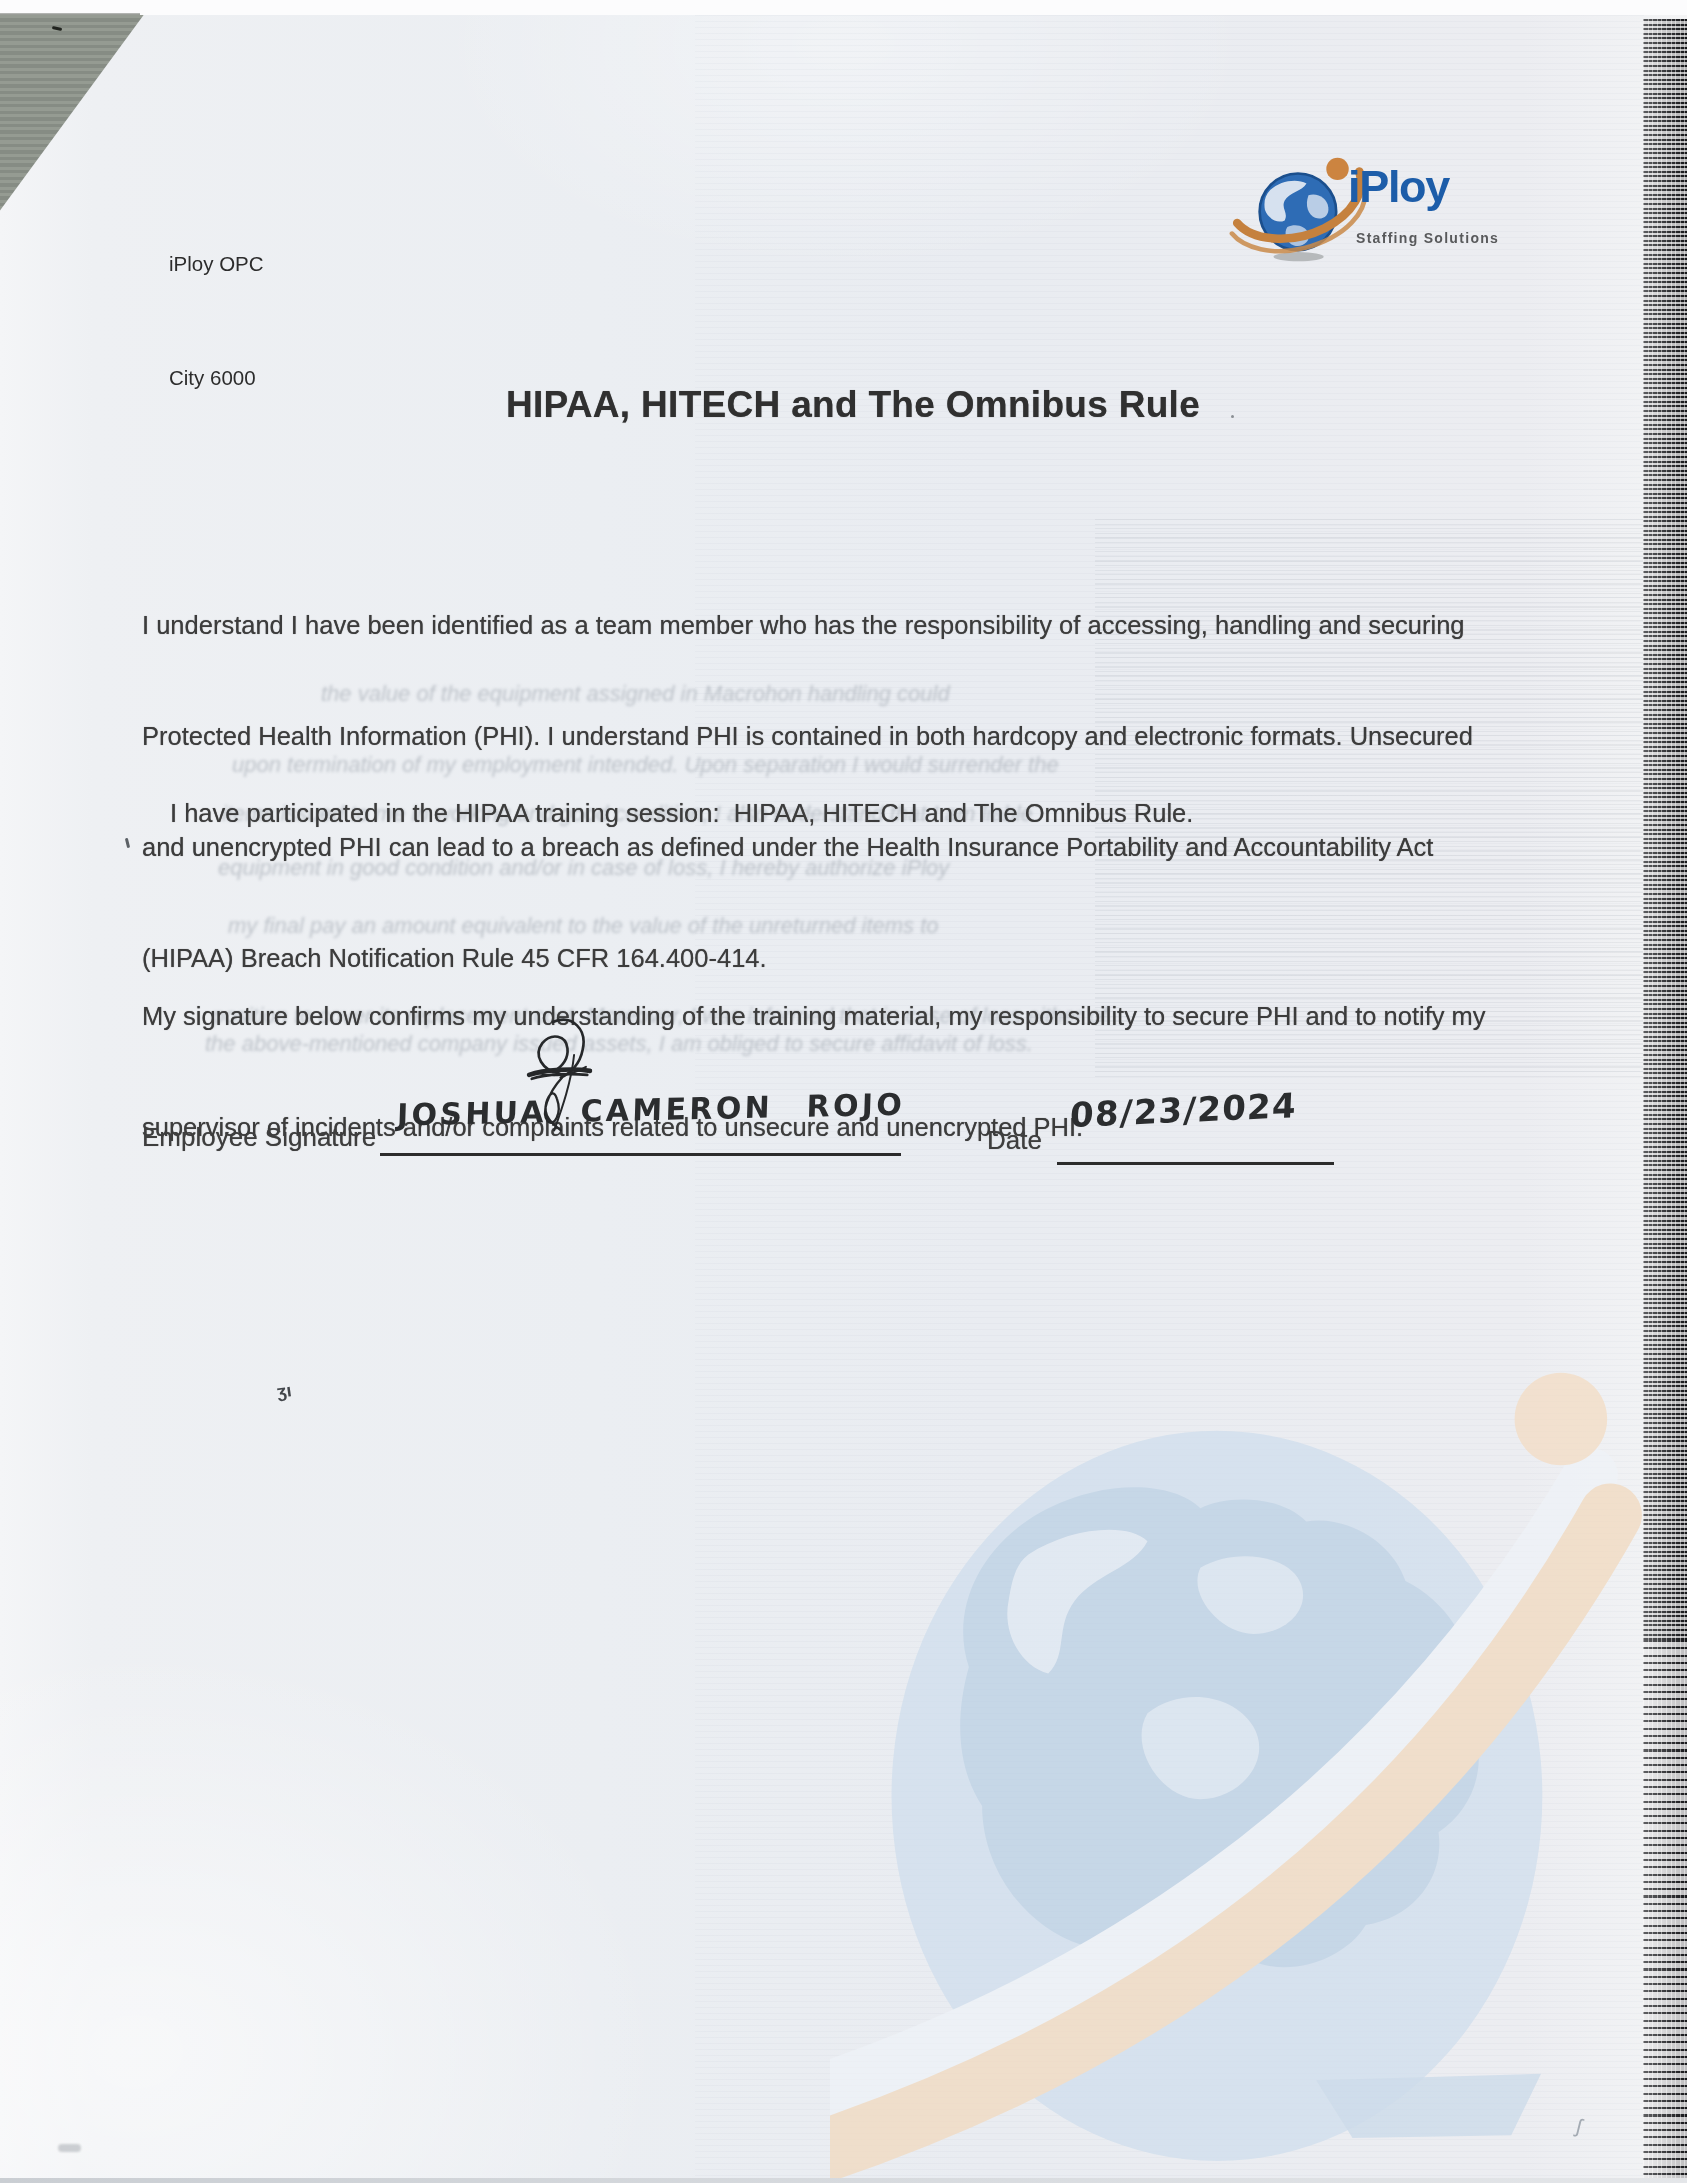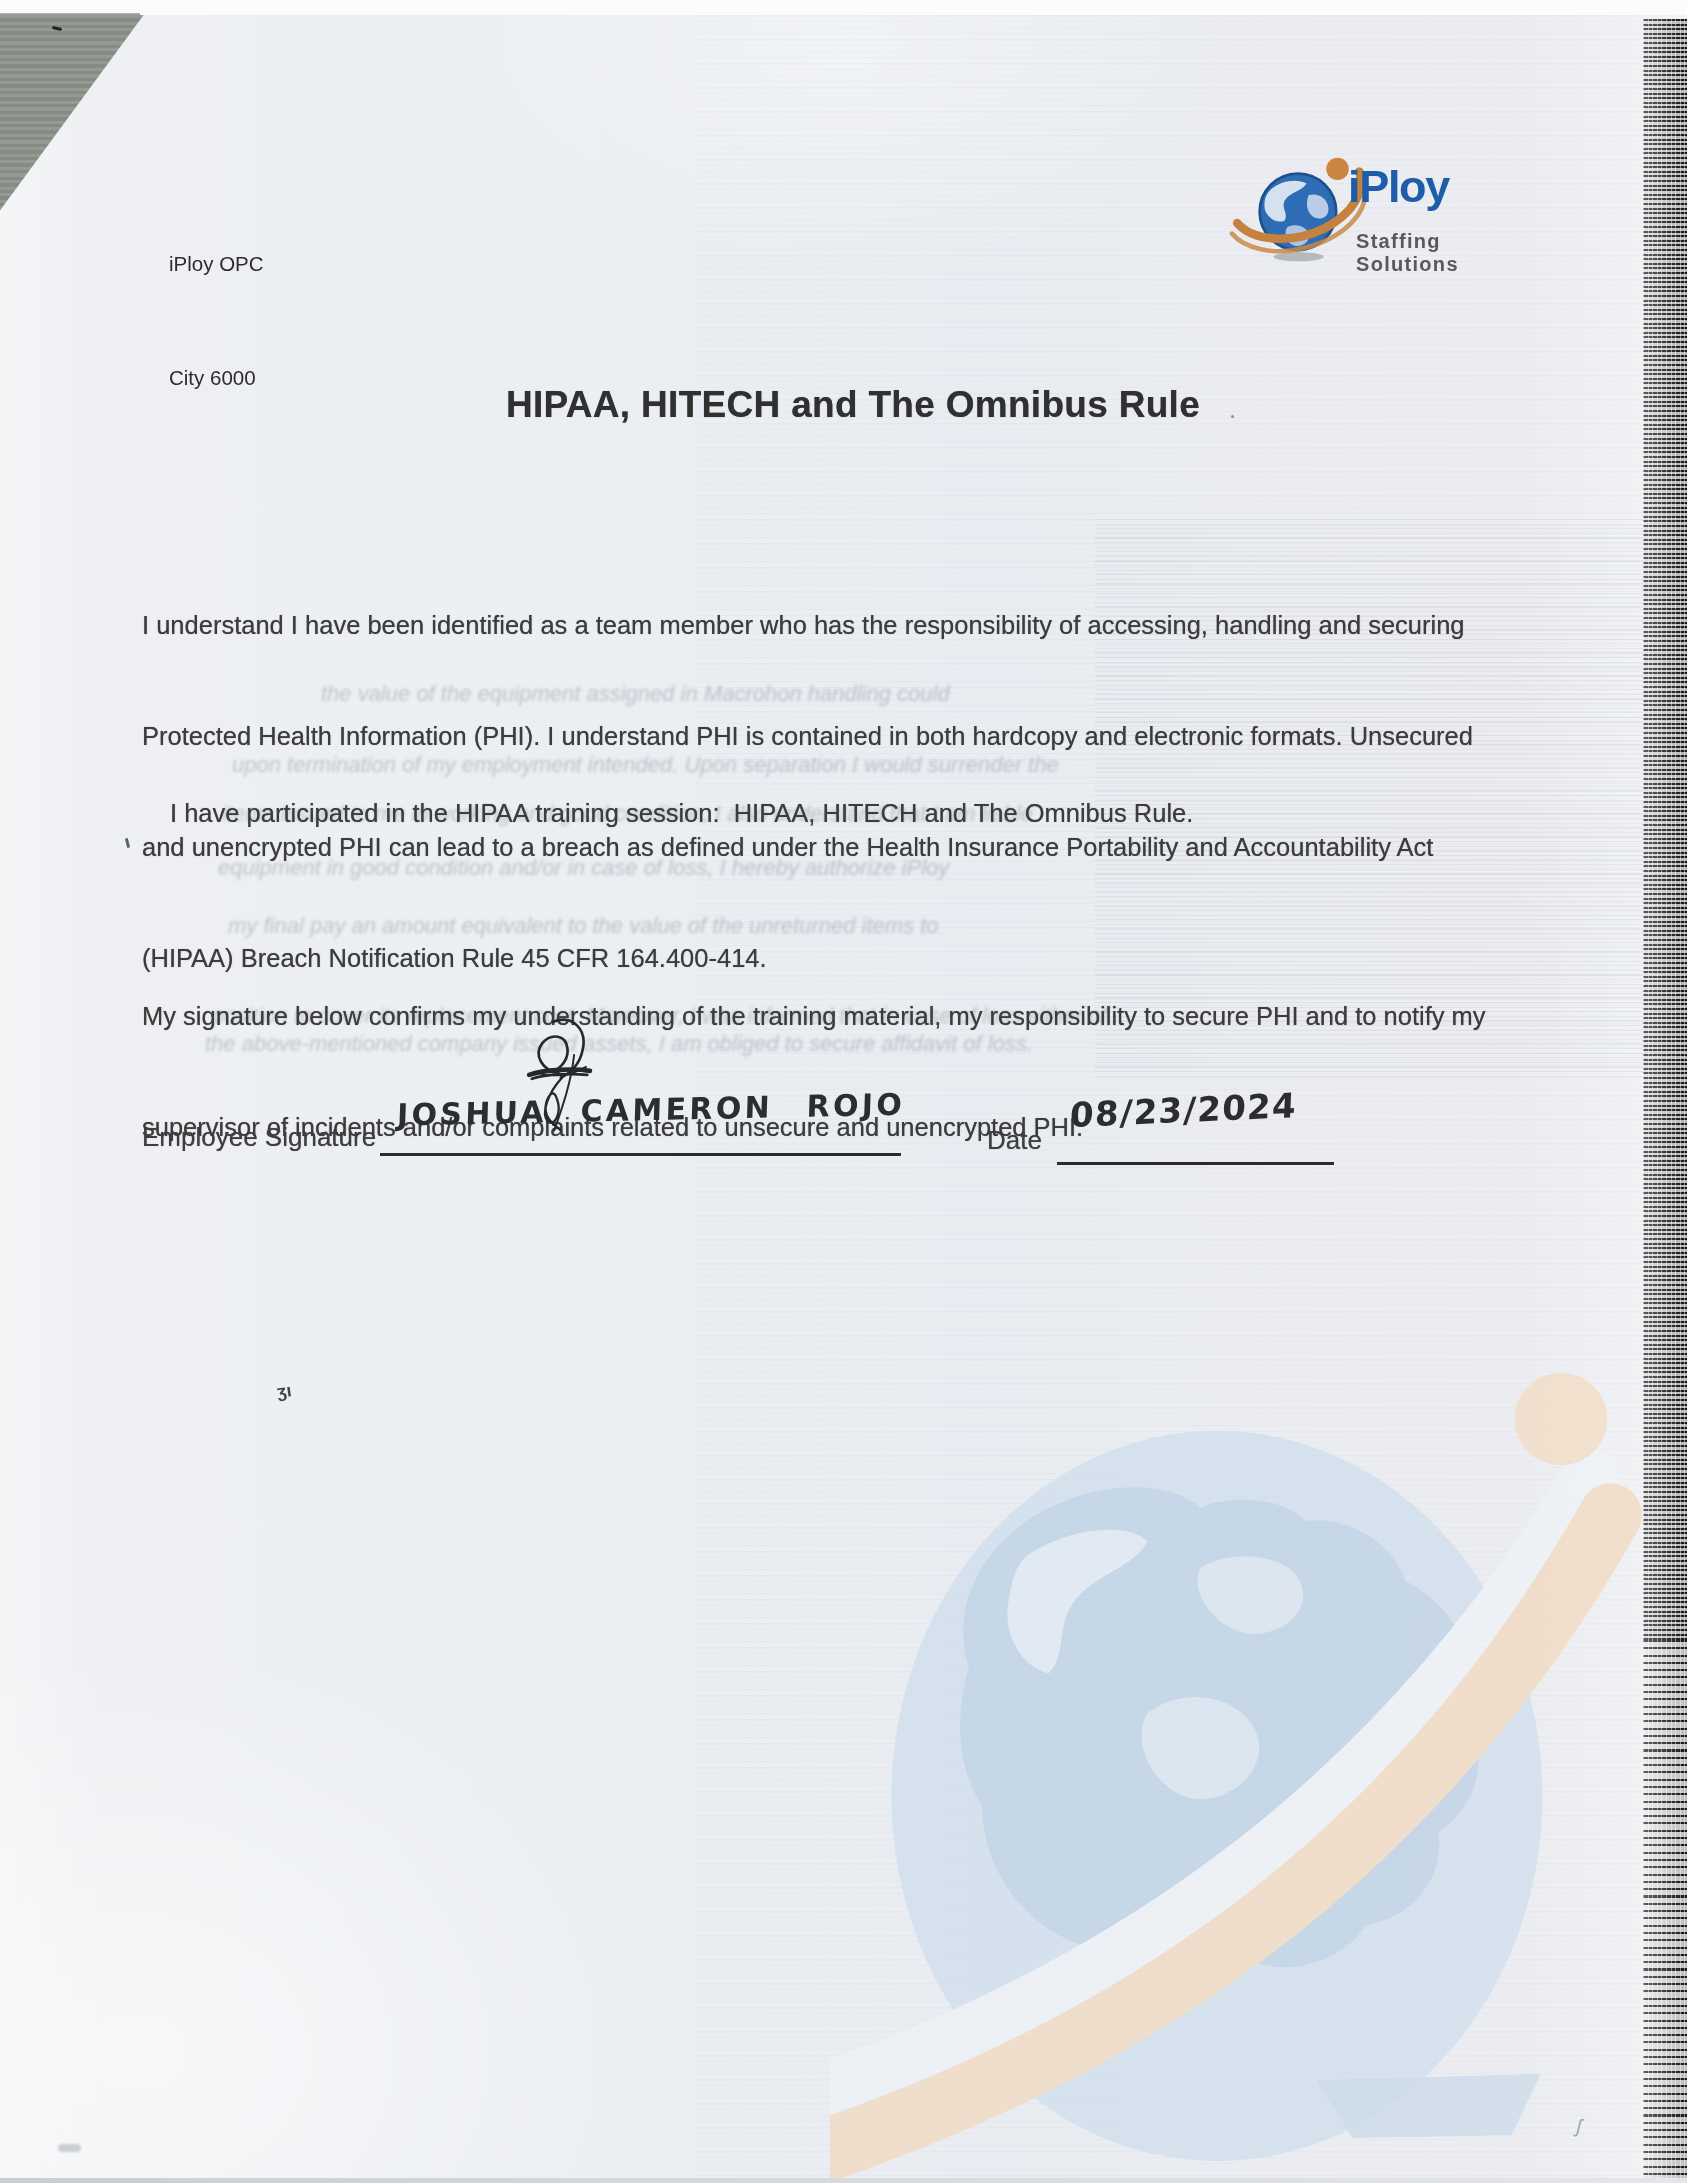--- a/index.html
+++ b/index.html
@@ -27,21 +27,21 @@
   .edge-strip::after{content:"";position:absolute;inset:0;
     background:repeating-linear-gradient(90deg,rgba(255,255,255,.45) 0 1px,rgba(255,255,255,0) 1px 4.6px),
                linear-gradient(90deg,rgba(255,255,255,.3),rgba(0,0,0,.18));}
   .bottom-edge{position:absolute;left:0;bottom:0;width:100%;height:4.6px;background:linear-gradient(90deg,#caced3,#d9dce0 60%,#e4e6e9);}
 
   .letterhead{position:absolute;left:169px;top:169px;font-size:20.5px;line-height:38px;color:#2c2c2c;white-space:pre;}
   .letterhead sup{font-size:12.6px;}
 
   .logo{position:absolute;left:1224px;top:149px;width:311px;height:119px;}
   .logo-brand{position:absolute;left:124px;top:12px;font-size:45px;font-weight:bold;color:#1d5da9;letter-spacing:-1.3px;}
-  .logo-tagline{position:absolute;left:132px;top:81px;font-size:20px;font-weight:bold;color:#58595b;letter-spacing:1.3px;}
+  .logo-tagline{position:absolute;left:132px;top:81px;font-size:14px;font-weight:bold;color:#58595b;letter-spacing:1.3px;}
 
   .doc-title{position:absolute;left:506px;top:384px;font-size:37px;font-weight:bold;color:#303030;letter-spacing:0.3px;white-space:pre;
     text-shadow:0 0 0.7px rgba(50,50,50,.7);}
 
   .para{position:absolute;left:142px;font-size:25.5px;line-height:37px;color:#3c3c3c;white-space:pre;
     text-shadow:0 0 0.8px rgba(60,60,60,.75);}
   .p1{top:533px;} .p2{top:721px;margin-left:28px;} .p3{top:808px;} .p4{top:924px;}
 
   .ghost{position:absolute;font-size:22px;color:#8f97a1;white-space:pre;filter:blur(1.5px);opacity:.5;font-style:italic;}
 

